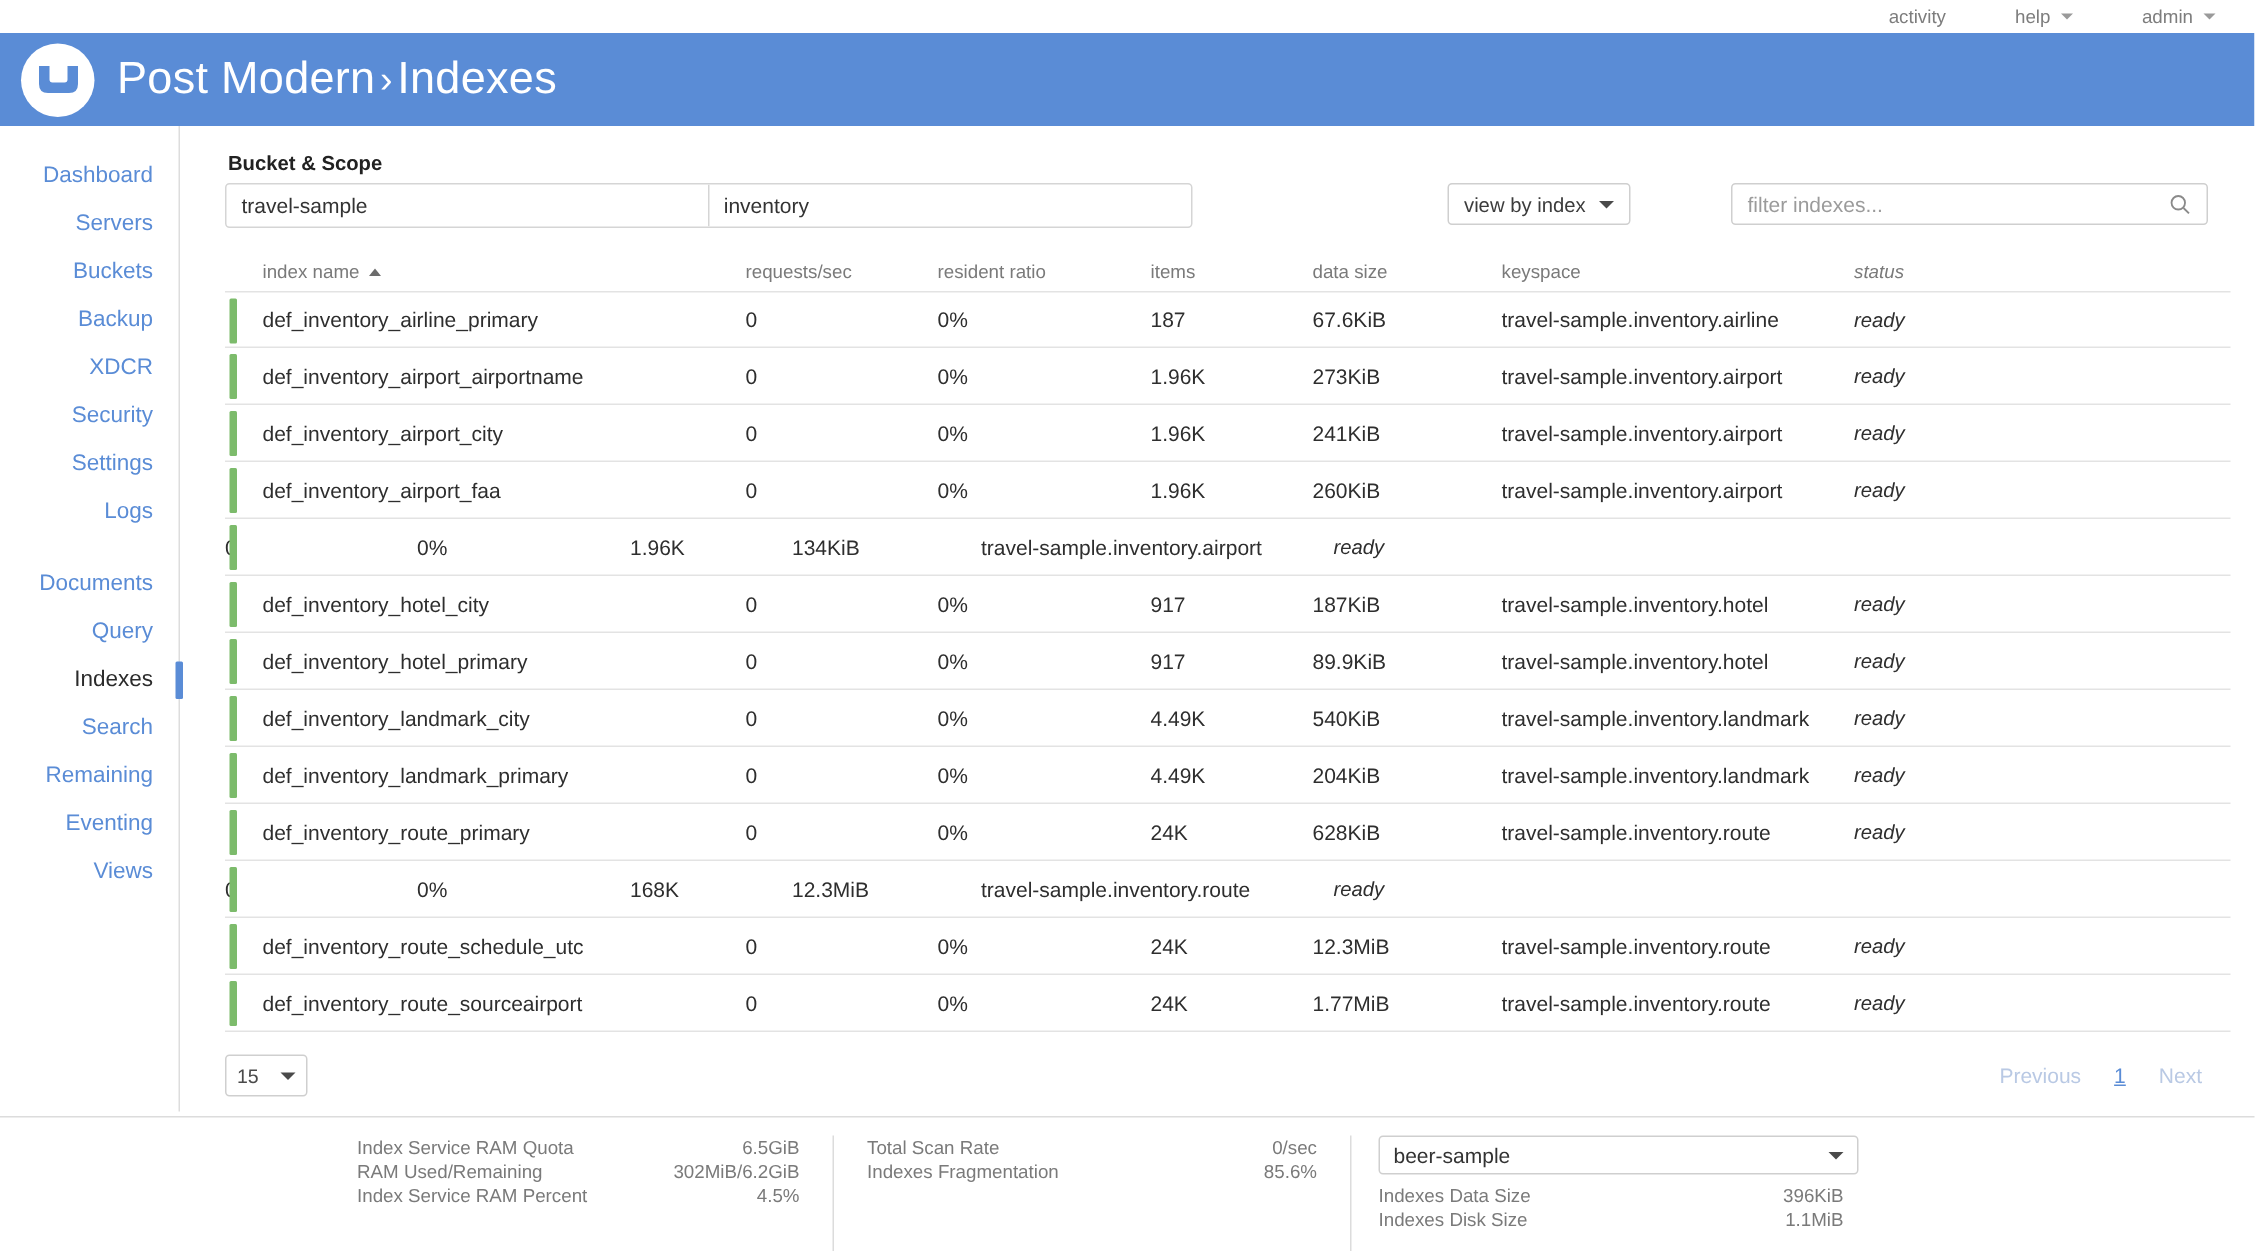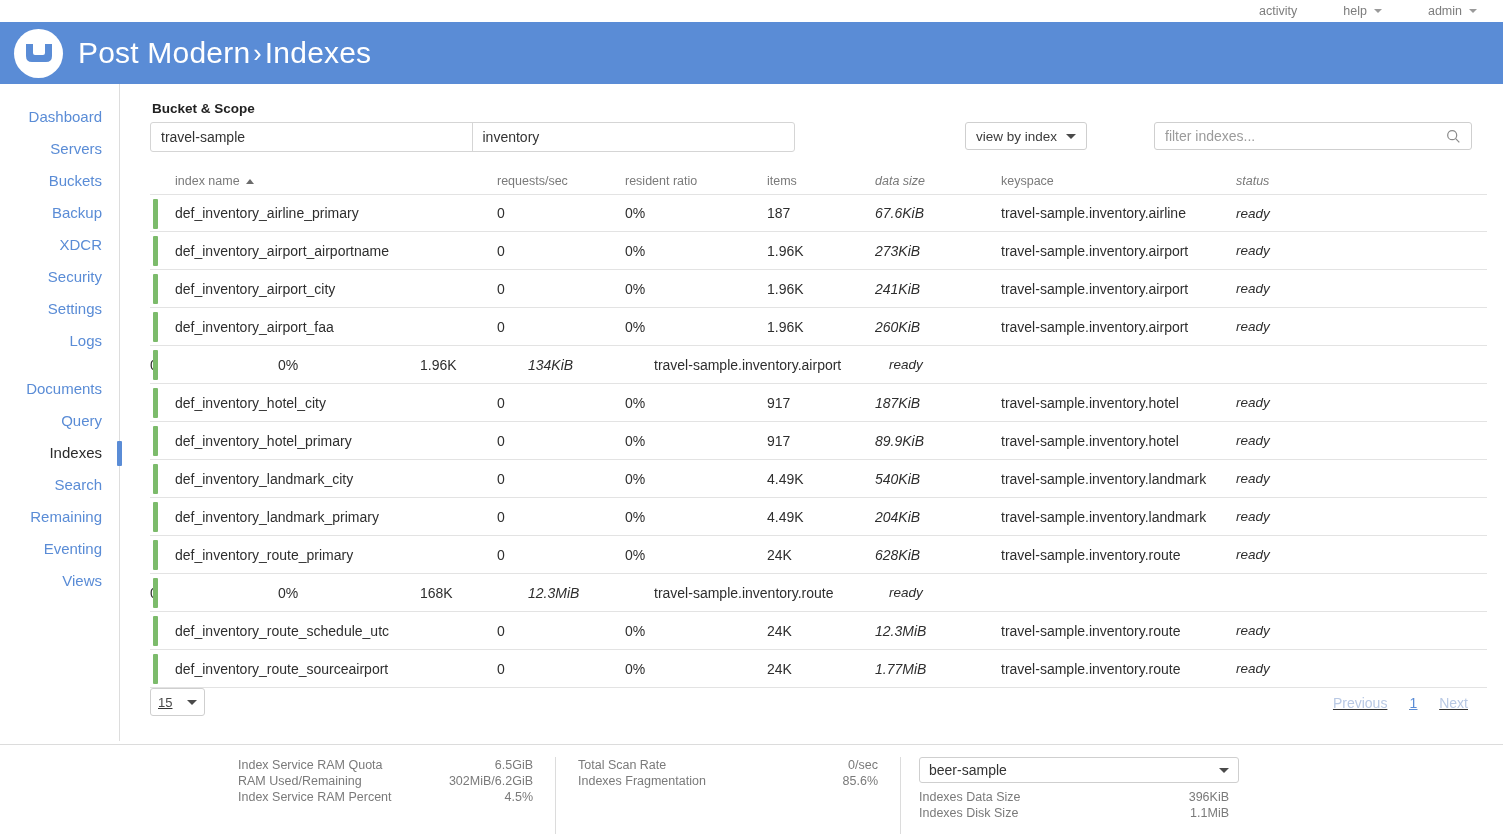--- a/index.html
+++ b/index.html
@@ -186,43 +186,43 @@
     position: absolute;
     left: 3px; top: 4px;
     width: 5px; height: 30px;
     background: #7cbb6b;
     border-radius: 1px;
   }
   .c-name   { flex: 0 0 347px; padding-left: 25px; }
   .c-req    { flex: 0 0 128px; }
   .c-res    { flex: 0 0 142px; }
   .c-items  { flex: 0 0 108px; }
-  .c-size   { flex: 0 0 126px; font-style: italic; }
+  .c-size   { flex: 0 0 126px; }
   .c-keyspace {
     flex: 0 0 235px;
     white-space: nowrap; overflow: hidden; text-overflow: ellipsis;
     padding-right: 8px;
   }
   .c-status { flex: 1 1 auto; font-style: italic; }
   .thead .c-status, .thead .c-keyspace { color: #7a7a7a; }
   .trow .c-status { font-size: 13.5px; color: #2e2e2e; }
   .sort-arrow {
     display: inline-block; margin-left: 6px;
     width: 0; height: 0;
     border-left: 4px solid transparent;
     border-right: 4px solid transparent;
     border-bottom: 5px solid #6c6c6c;
     position: relative; top: -1px;
   }
 
   
   .pager {
-    display: flex; 
+    display: flex; align-items: center;
+    margin-top: 14px;
     height: 30px;
-    text-decoration: underline;
   }
   .page-size {
     width: 55px; height: 28px;
     border: 1px solid #cfcfcf;
     border-radius: 3px;
     background: #fff;
     display: flex; align-items: center; justify-content: space-between;
     padding: 0 7px;
     font-size: 13px;
     color: #4a4a4a;

